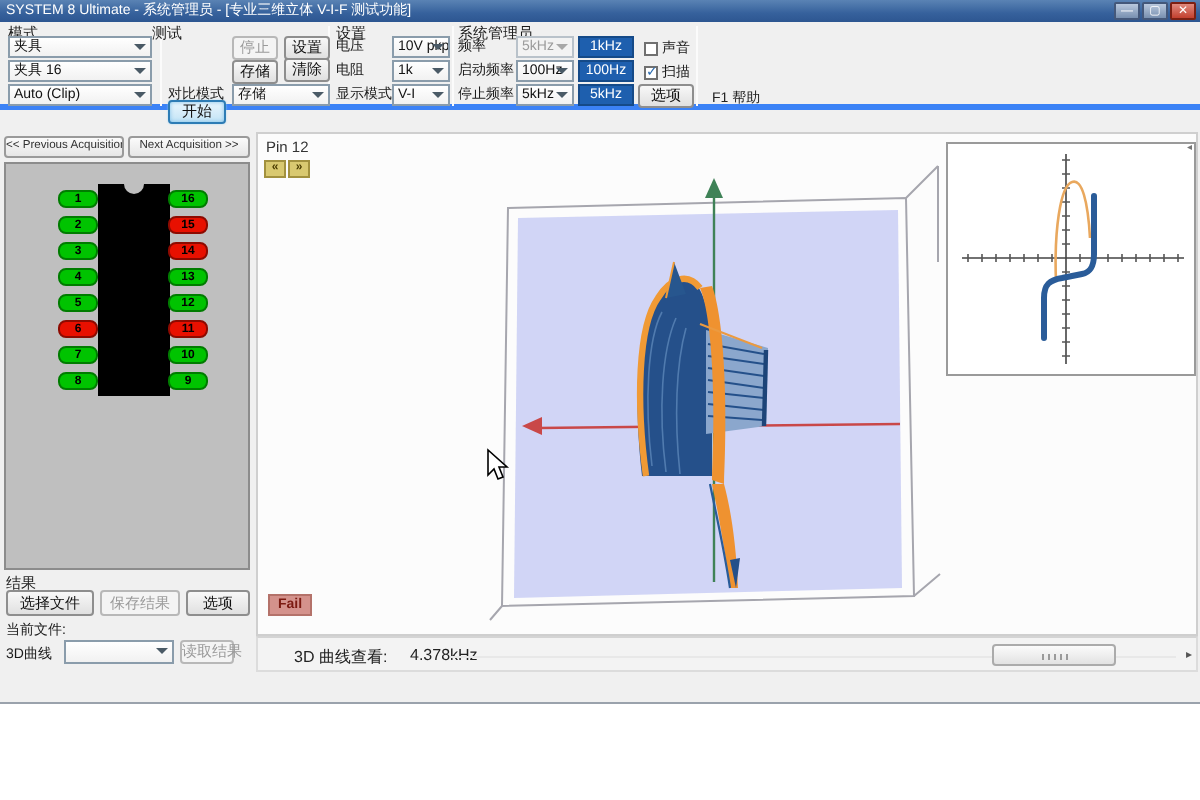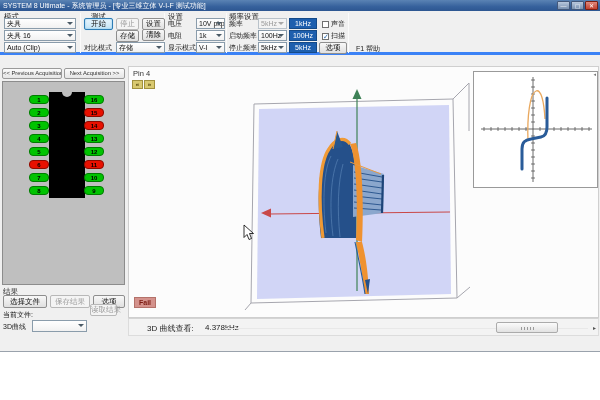--- a/index.html
+++ b/index.html
@@ -32,21 +32,21 @@
   .sep { position:absolute; top:2px; width:1px; height:40px; background:#dcdcdc; border-right:1px solid #fbfbfb; }
 
   .combo { position:absolute; height:11px; background:linear-gradient(#fff,#f1f1f1); border:1px solid #8a9cab;
            font-size:7px; line-height:9px; padding:0 10px 0 2px; color:#111; white-space:nowrap; overflow:hidden; }
   .combo::after { content:""; position:absolute; right:2px; top:3px; border:3px solid transparent; border-top-color:#4a5a66; }
   .combo.disabled { color:#9b9b9b; background:#f3f3f3; border-color:#b9c2ca; }
   .combo.disabled::after { border-top-color:#a8a8a8; }
 
   .btn { position:absolute; height:12px; background:linear-gradient(#f8f8f8,#e0e0e0); border:1px solid #8e8e8e;
          border-radius:2px; font-size:7.5px; line-height:10px; text-align:center; color:#111; white-space:nowrap; }
-  .btn.primary { border-color:#2d7cb5; box-shadow:0 0 2px #7fc0e8 inset, 0 0 1px #9fd4f2; background:linear-gradient(#eaf6fd,#c4e4f6); }
+  .btn.primary { border-color:#2d7cb5; box-shadow:0 0 2px #7fc0e8 inset, 0 0 1px #9fd4f2; background:linear-gradient(#eaf6fd,#c4e4f6);margin-top:32px; }
   .btn.disabled { color:#9a9a9a; background:#f4f4f4; border-color:#b8b8b8; }
 
   .bluefield { position:absolute; height:11px; background:#1e5fae; border:1px solid #154a88; color:#fff;
                font-size:7px; line-height:9px; text-align:center; }
 
   .checkrow { position:absolute; display:flex; align-items:center; gap:2px; font-size:7px; color:#1a1a1a; }
   .checkbox { width:7px; height:7px; background:#fff; border:1px solid #707070; font-size:7px; line-height:6px;
               text-align:center; color:#2c6cb0; }
   .checkrow[data-checked="true"] .checkbox::after { content:"✓"; }
 
@@ -114,38 +114,38 @@
     <div class="sep" style="left:80px"></div>
     <div class="sep" style="left:164px"></div>
     <div class="sep" style="left:226px"></div>
     <div class="sep" style="left:348px"></div>
 
     <span class="glabel" style="left:4px">模式</span>
     <div class="combo" style="left:4px; top:7px;  width:72px">夹具</div>
     <div class="combo" style="left:4px; top:19px; width:72px">夹具 16</div>
     <div class="combo" style="left:4px; top:31px; width:72px">Auto (Clip)</div>
 
-    <span class="glabel" style="left:91px">测试</span>
+    <span class="glabel" style="left:76px">测试</span>
     <div class="btn primary" style="left:84px;  top:7px;  width:29px">开始</div>
     <div class="btn disabled" style="left:116px; top:7px;  width:23px">停止</div>
     <div class="btn" style="left:142px; top:7px;  width:23px">设置</div>
     <div class="btn" style="left:116px; top:19px; width:23px">存储</div>
     <div class="btn" style="left:142px; top:18px; width:23px">清除</div>
     <span class="rlabel" style="left:84px; top:31px">对比模式</span>
     <div class="combo" style="left:116px; top:31px; width:49px">存储</div>
 
     <span class="glabel" style="left:168px">设置</span>
     <span class="rlabel" style="left:168px; top:7px">电压</span>
     <div class="combo" style="left:196px; top:7px;  width:29px">10V pkpk</div>
     <span class="rlabel" style="left:168px; top:19px">电阻</span>
     <div class="combo" style="left:196px; top:19px; width:29px">1k</div>
     <span class="rlabel" style="left:168px; top:31px">显示模式</span>
     <div class="combo" style="left:196px; top:31px; width:29px">V-I</div>
 
-    <span class="glabel" style="left:229px">频率设置</span>
+    <span class="glabel" style="left:229px">系统管理员</span>
     <span class="rlabel" style="left:229px; top:7px">频率</span>
     <div class="combo disabled" style="left:258px; top:7px; width:29px">5kHz</div>
     <div class="bluefield" style="left:289px; top:7px; width:28px">1kHz</div>
     <span class="rlabel" style="left:229px; top:19px">启动频率</span>
     <div class="combo" style="left:258px; top:19px; width:29px">100Hz</div>
     <div class="bluefield" style="left:289px; top:19px; width:28px">100Hz</div>
     <span class="rlabel" style="left:229px; top:31px">停止频率</span>
     <div class="combo" style="left:258px; top:31px; width:29px">5kHz</div>
     <div class="bluefield" style="left:289px; top:31px; width:28px">5kHz</div>
 
@@ -218,24 +218,24 @@
         </div>
   </div>
 
   <span class="results-label">结果</span>
   <div class="btn" style="left:3px;  top:295px; width:44px; height:13px; line-height:11px">选择文件</div>
   <div class="btn disabled" style="left:50px; top:295px; width:40px; height:13px; line-height:11px">保存结果</div>
   <div class="btn" style="left:93px; top:295px; width:32px; height:13px; line-height:11px">选项</div>
   <span class="current-file">当前文件:</span>
   <span class="curve-label">3D曲线</span>
   <div class="combo" style="left:32px; top:320px; width:55px; height:12px"></div>
-  <div class="btn disabled" style="left:90px; top:304px; width:27px; height:12px">读取结果</div>
+  <div class="btn disabled" style="left:90px; top:320px; width:27px; height:12px">读取结果</div>
 
   <div class="viewport">
-    <span class="pin-label">Pin 4</span>
+    <span class="pin-label">Pin 12</span>
     <span class="navbtn" style="left:3px">«</span>
     <span class="navbtn" style="left:15px">»</span>
     <span class="fail-badge">Fail</span>
 
     <svg width="469" height="250" viewBox="0 0 469 250">
 
       <polygon points="130,42 320,38 322,227 128,232" fill="#c9cef4" fill-opacity="0.85"></polygon>
       <polygon points="125,37 324,32 328,231 122,236" fill="none" stroke="#a6a6ae" stroke-width="1"></polygon>
       <path d="M324,32 L340,16 M340,16 L340,64 M328,231 L341,220 M122,236 L116,243" stroke="#a6a6ae" stroke-width="1" fill="none"></path>
 

